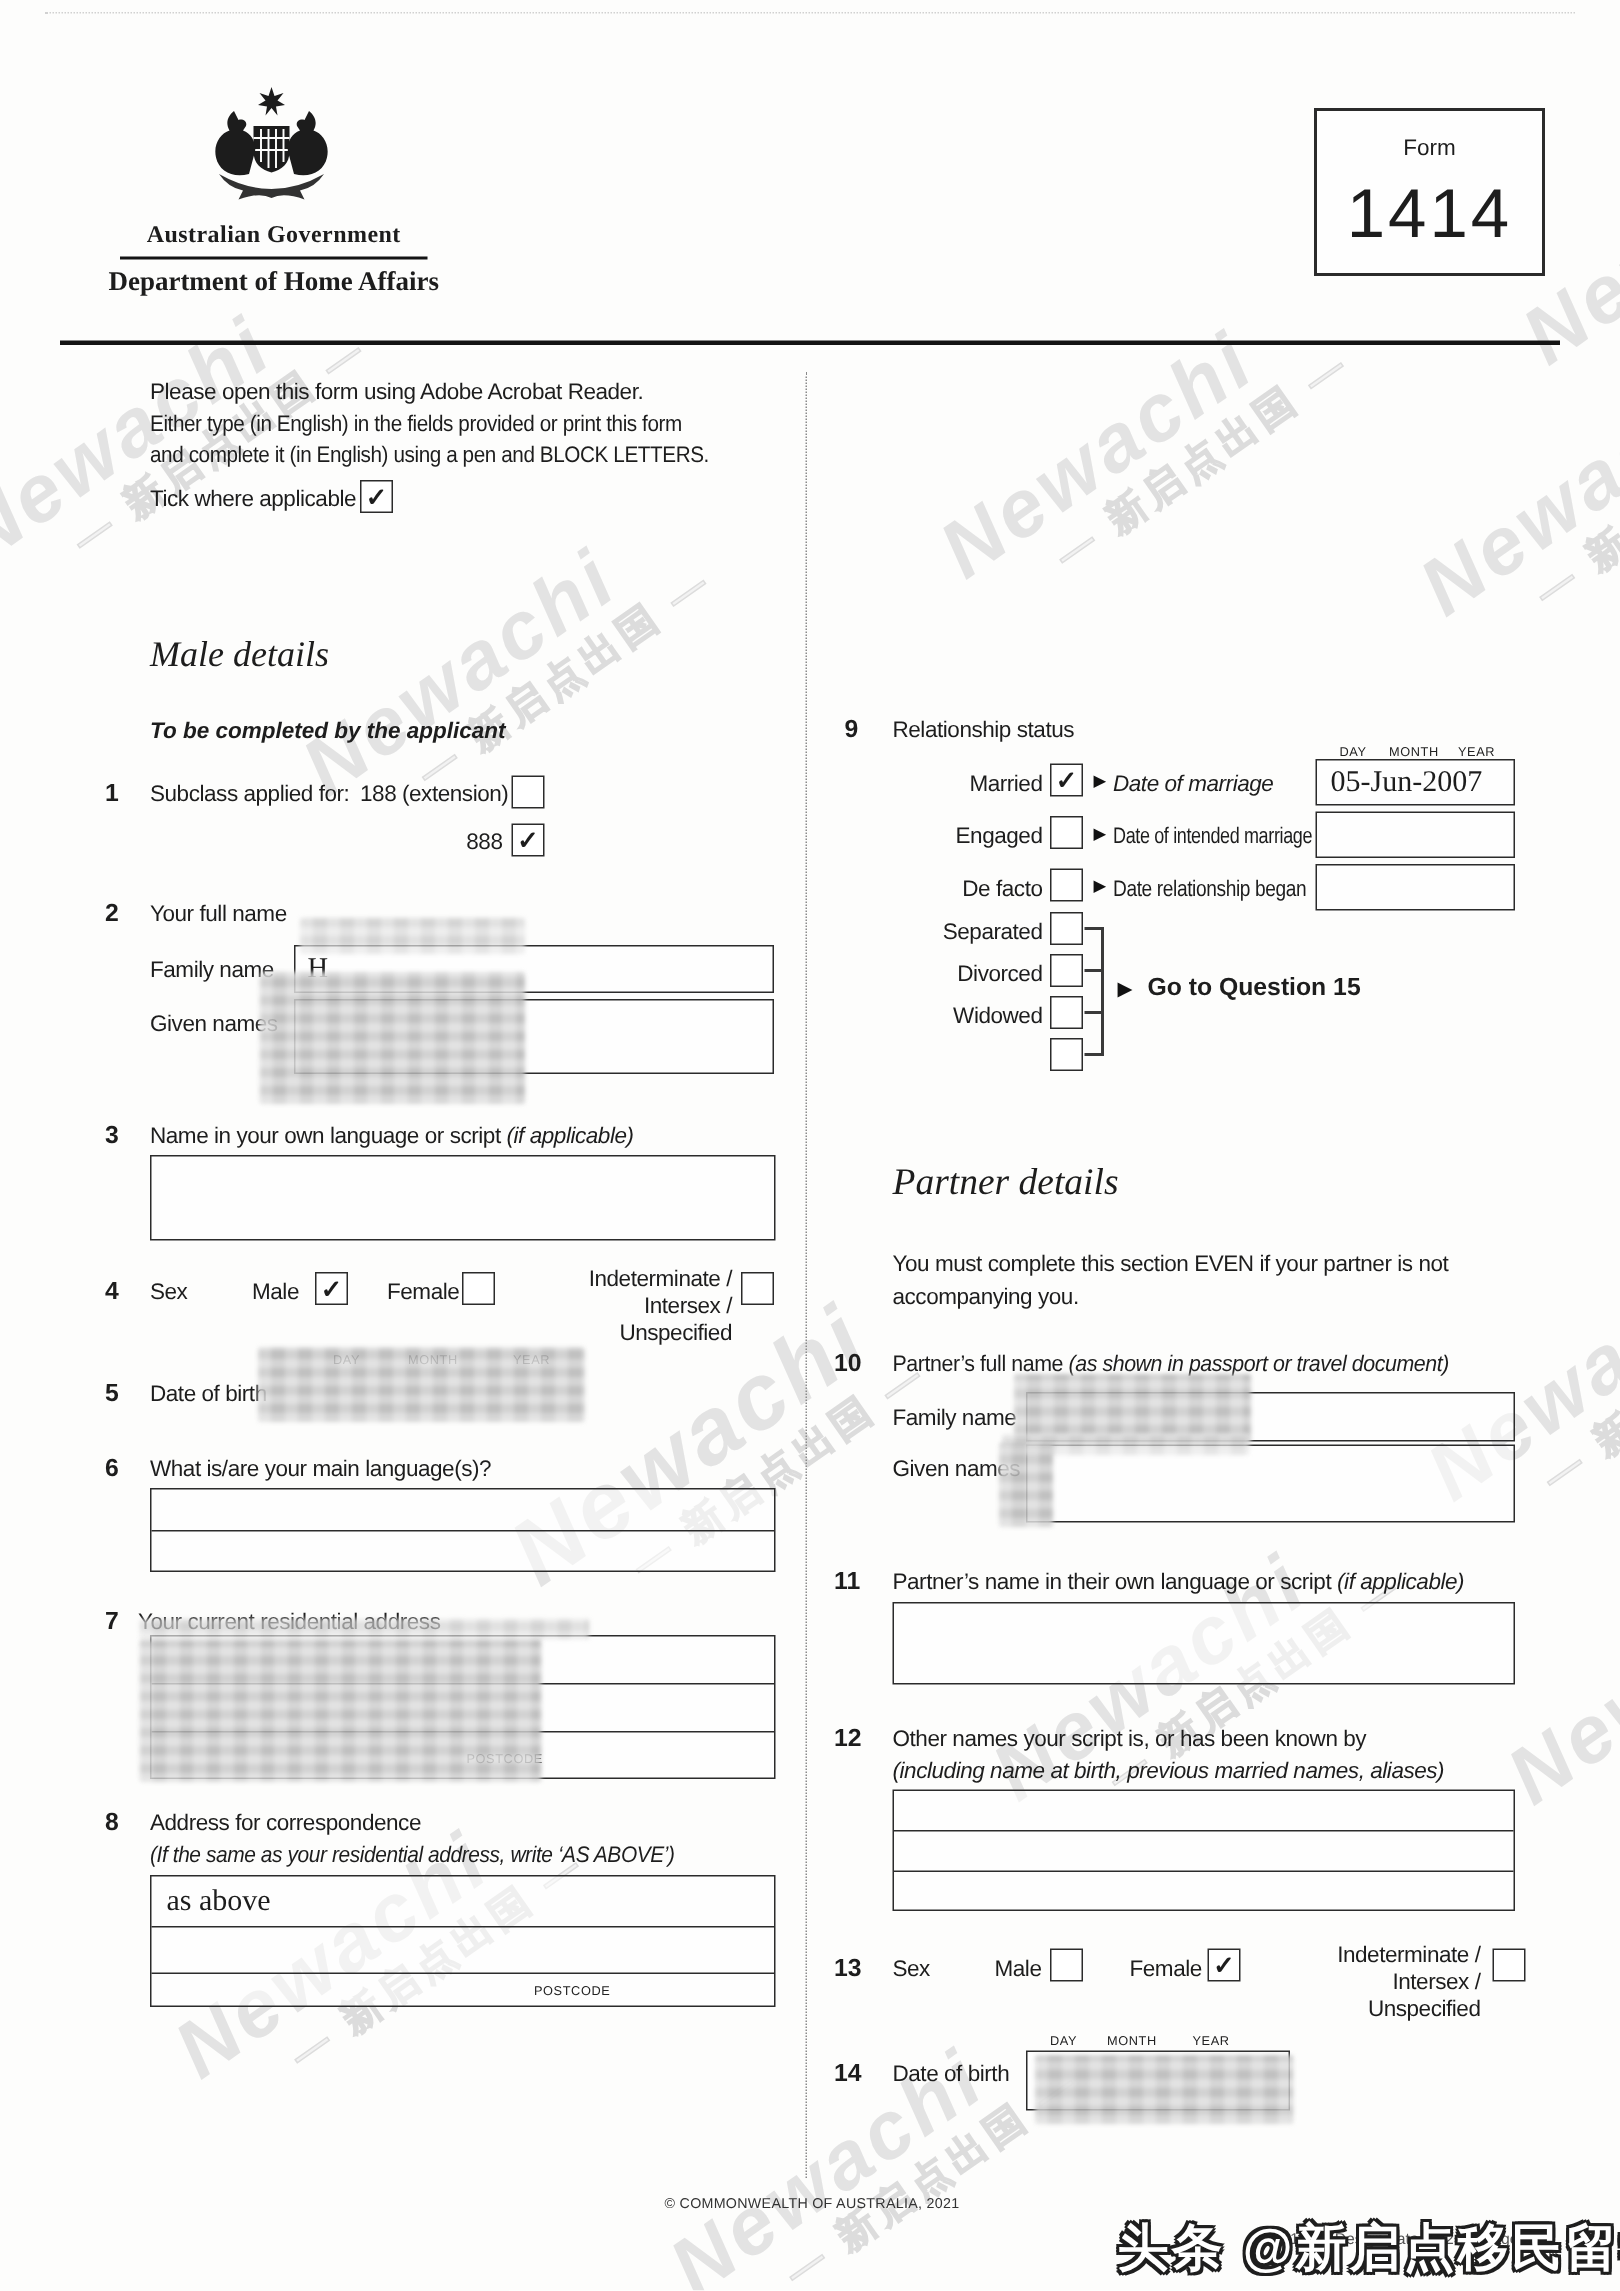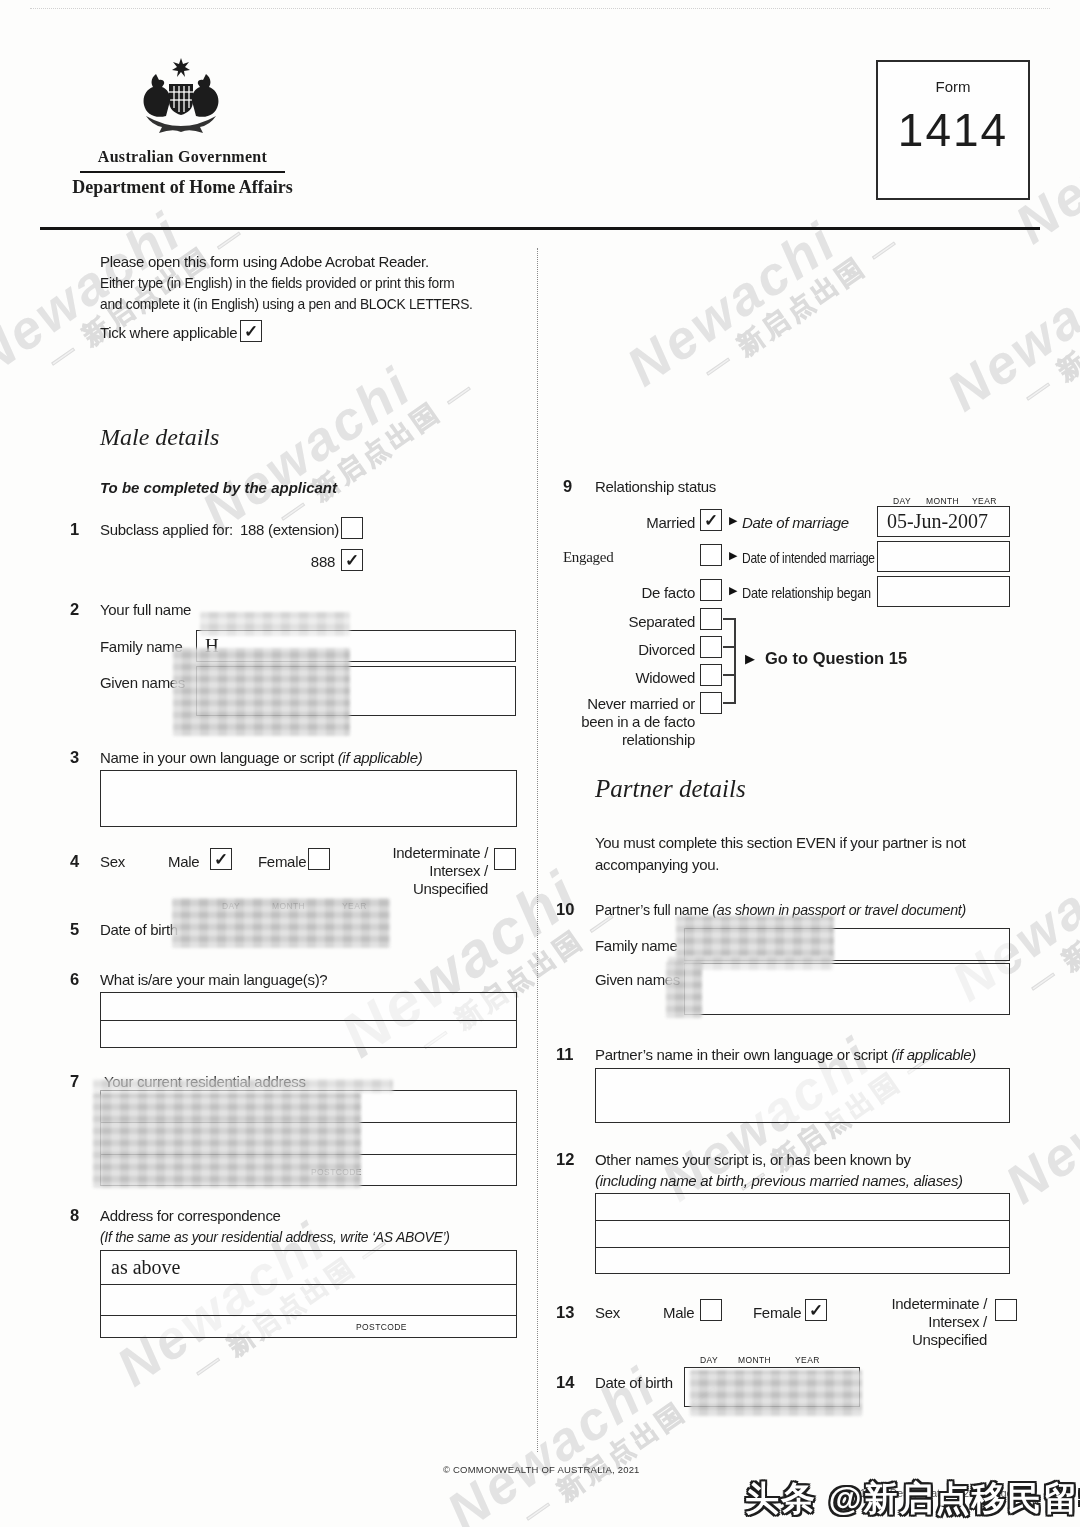--- a/index.html
+++ b/index.html
@@ -97,21 +97,21 @@
       <path d="M46,60 c-11,3 -20,-2 -22,-11 c-2,-9 3,-16 9,-18 c-3,-5 -1,-10 3,-13 l3,6 c3,-1 6,1 5,4 l-2,3 c6,2 9,9 8,14 z"></path>
       <path d="M76,60 c11,3 20,-2 22,-11 c2,-9 -3,-16 -9,-18 c3,-5 1,-10 -3,-13 l-3,6 c-3,-1 -6,1 -5,4 l2,3 c-6,2 -9,9 -8,14 z"></path>
       <path d="M26,60 q35,20 70,0 q-6,9 -16,11 l3,6 q-14,-5 -22,-1 q-8,-4 -22,1 l3,-6 q-10,-2 -16,-11 z" opacity=".9"></path>
     </g>
   </svg>
   <div class="hdr-serif" style="left:75px;top:148px;width:215px;font-size:16px;letter-spacing:.3px;">Australian Government</div>
   <div class="abs" style="left:80px;top:171px;width:205px;height:2px;background:#141414;z-index:1;"></div>
   <div class="hdr-serif" style="left:60px;top:177px;width:245px;font-size:18px;">Department of Home Affairs</div>
 
 
-  <div class="box" style="left:876px;top:60px;width:154px;height:140px;border-width:2px;text-align:center;">
+  <div class="box" style="left:876px;top:72px;width:154px;height:112px;border-width:2px;text-align:center;">
     <div style="margin-top:16px;font-size:15px;">Form</div>
     <div style="margin-top:8px;font-size:46px;letter-spacing:2px;">1414</div>
   </div>
 
   <div class="abs" style="left:40px;top:227px;width:1000px;height:2.5px;background:#141414;z-index:1;"></div>
   <div class="abs" style="left:537px;top:248px;height:1204px;border-left:1.5px dotted #8a8a8a;z-index:1;"></div>
 
   <div class="lbl" style="left:100px;top:253px;">Please open this form using Adobe Acrobat Reader.</div>
   <div class="lbl" style="left:100px;top:274px;"><span class="sq" style="transform:scaleX(.92);">Either type (in English) in the fields provided or print this form</span></div>
   <div class="lbl" style="left:100px;top:295px;"><span class="sq" style="transform:scaleX(.92);">and complete it (in English) using a pen and BLOCK LETTERS.</span></div>
@@ -163,21 +163,21 @@
   <div class="redact" style="left:172px;top:898px;width:218px;height:50px;"></div>
 
   <div class="num" style="left:70px;top:970px;">6</div>
   <div class="lbl" style="left:100px;top:971px;">What is/are your main language(s)?</div>
   <div class="box" style="left:100px;top:992px;width:417px;height:56px;">
     <div class="rrow" style="height:28px;"></div>
       <div class="rrow" style="height:26px;"></div>
   </div>
 
   <div class="num" style="left:70px;top:1072px;">7</div>
-  <div class="lbl" style="left:104px;top:1073px;text-align:right;">Your current residential address</div>
+  <div class="lbl" style="left:92px;top:1073px;text-align:right;">Your current residential address</div>
   <div class="box" style="left:100px;top:1090px;width:417px;height:96px;">
     <div class="rrow" style="height:32px;"></div>
       <div class="rrow" style="height:32px;"></div>
     <div class="rrow" style="height:30px;position:relative;">
       <span class="dmy" style="left:210px;top:12px;">POSTCODE</span>
     </div>
   </div>
   <div class="redact light" style="left:93px;top:1079px;width:300px;height:14px;"></div>
   <div class="redact" style="left:93px;top:1093px;width:268px;height:95px;"></div>
 
@@ -201,43 +201,38 @@
   <div class="dmy" style="left:972px;top:496px;">YEAR</div>
 
   <div class="lbl" style="left:563px;top:514px;width:132px;text-align:right;">Married</div>
   <div class="cb" style="left:700px;top:509px;">✓</div>
   <div class="arrow" style="left:729px;top:514px;">▶</div>
   <div class="lbl" style="left:742px;top:514px;font-style:italic;">Date of marriage</div>
   <div class="box" style="left:877px;top:506px;width:133px;height:31px;">
     <span class="serif" style="display:block;padding:3px 0 0 9px;font-size:20px;">05-Jun-2007</span>
   </div>
 
-  <div class="lbl" style="left:563px;top:549px;width:132px;text-align:left;font-family:Liberation Serif, serif;">Engaged</div>
+  <div class="lbl" style="left:563px;top:549px;width:132px;text-align:right;">Engaged</div>
   <div class="cb" style="left:700px;top:544px;"></div>
   <div class="arrow" style="left:729px;top:549px;">▶</div>
   <div class="lbl" style="left:742px;top:549px;"><span class="sq" style="transform:scaleX(.8);">Date of intended marriage</span></div>
   <div class="box" style="left:877px;top:541px;width:133px;height:31px;"></div>
 
   <div class="lbl" style="left:563px;top:584px;width:132px;text-align:right;">De facto</div>
   <div class="cb" style="left:700px;top:579px;"></div>
   <div class="arrow" style="left:729px;top:584px;">▶</div>
   <div class="lbl" style="left:742px;top:584px;"><span class="sq" style="transform:scaleX(.85);">Date relationship began</span></div>
   <div class="box" style="left:877px;top:576px;width:133px;height:31px;"></div>
 
   <div class="lbl" style="left:563px;top:613px;width:132px;text-align:right;">Separated</div>
   <div class="cb" style="left:700px;top:608px;"></div>
   <div class="lbl" style="left:563px;top:641px;width:132px;text-align:right;">Divorced</div>
   <div class="cb" style="left:700px;top:636px;"></div>
   <div class="lbl" style="left:563px;top:669px;width:132px;text-align:right;">Widowed</div>
   <div class="cb" style="left:700px;top:664px;"></div>
-  <div class="lbl" style="left:563px;top:695px;width:132px;text-align:right;line-height:18px;white-space:normal;">
-    <span>Never married or</span><br>
-    <span>been in a de facto</span><br>
-    <span>relationship</span>
-  </div>
   <div class="cb" style="left:700px;top:692px;"></div>
 
   <div class="bracket" style="left:723px;top:618px;width:12px;height:1.6px;"></div>
   <div class="bracket" style="left:723px;top:646px;width:12px;height:1.6px;"></div>
   <div class="bracket" style="left:723px;top:674px;width:12px;height:1.6px;"></div>
   <div class="bracket" style="left:723px;top:702px;width:12px;height:1.6px;"></div>
   <div class="bracket" style="left:734px;top:618px;width:1.6px;height:86px;"></div>
   <div class="arrow" style="left:745px;top:651px;font-size:13px;">▶</div>
   <div class="abs bold" style="left:765px;top:649px;font-size:16.5px;z-index:1;">Go to Question 15</div>
 

